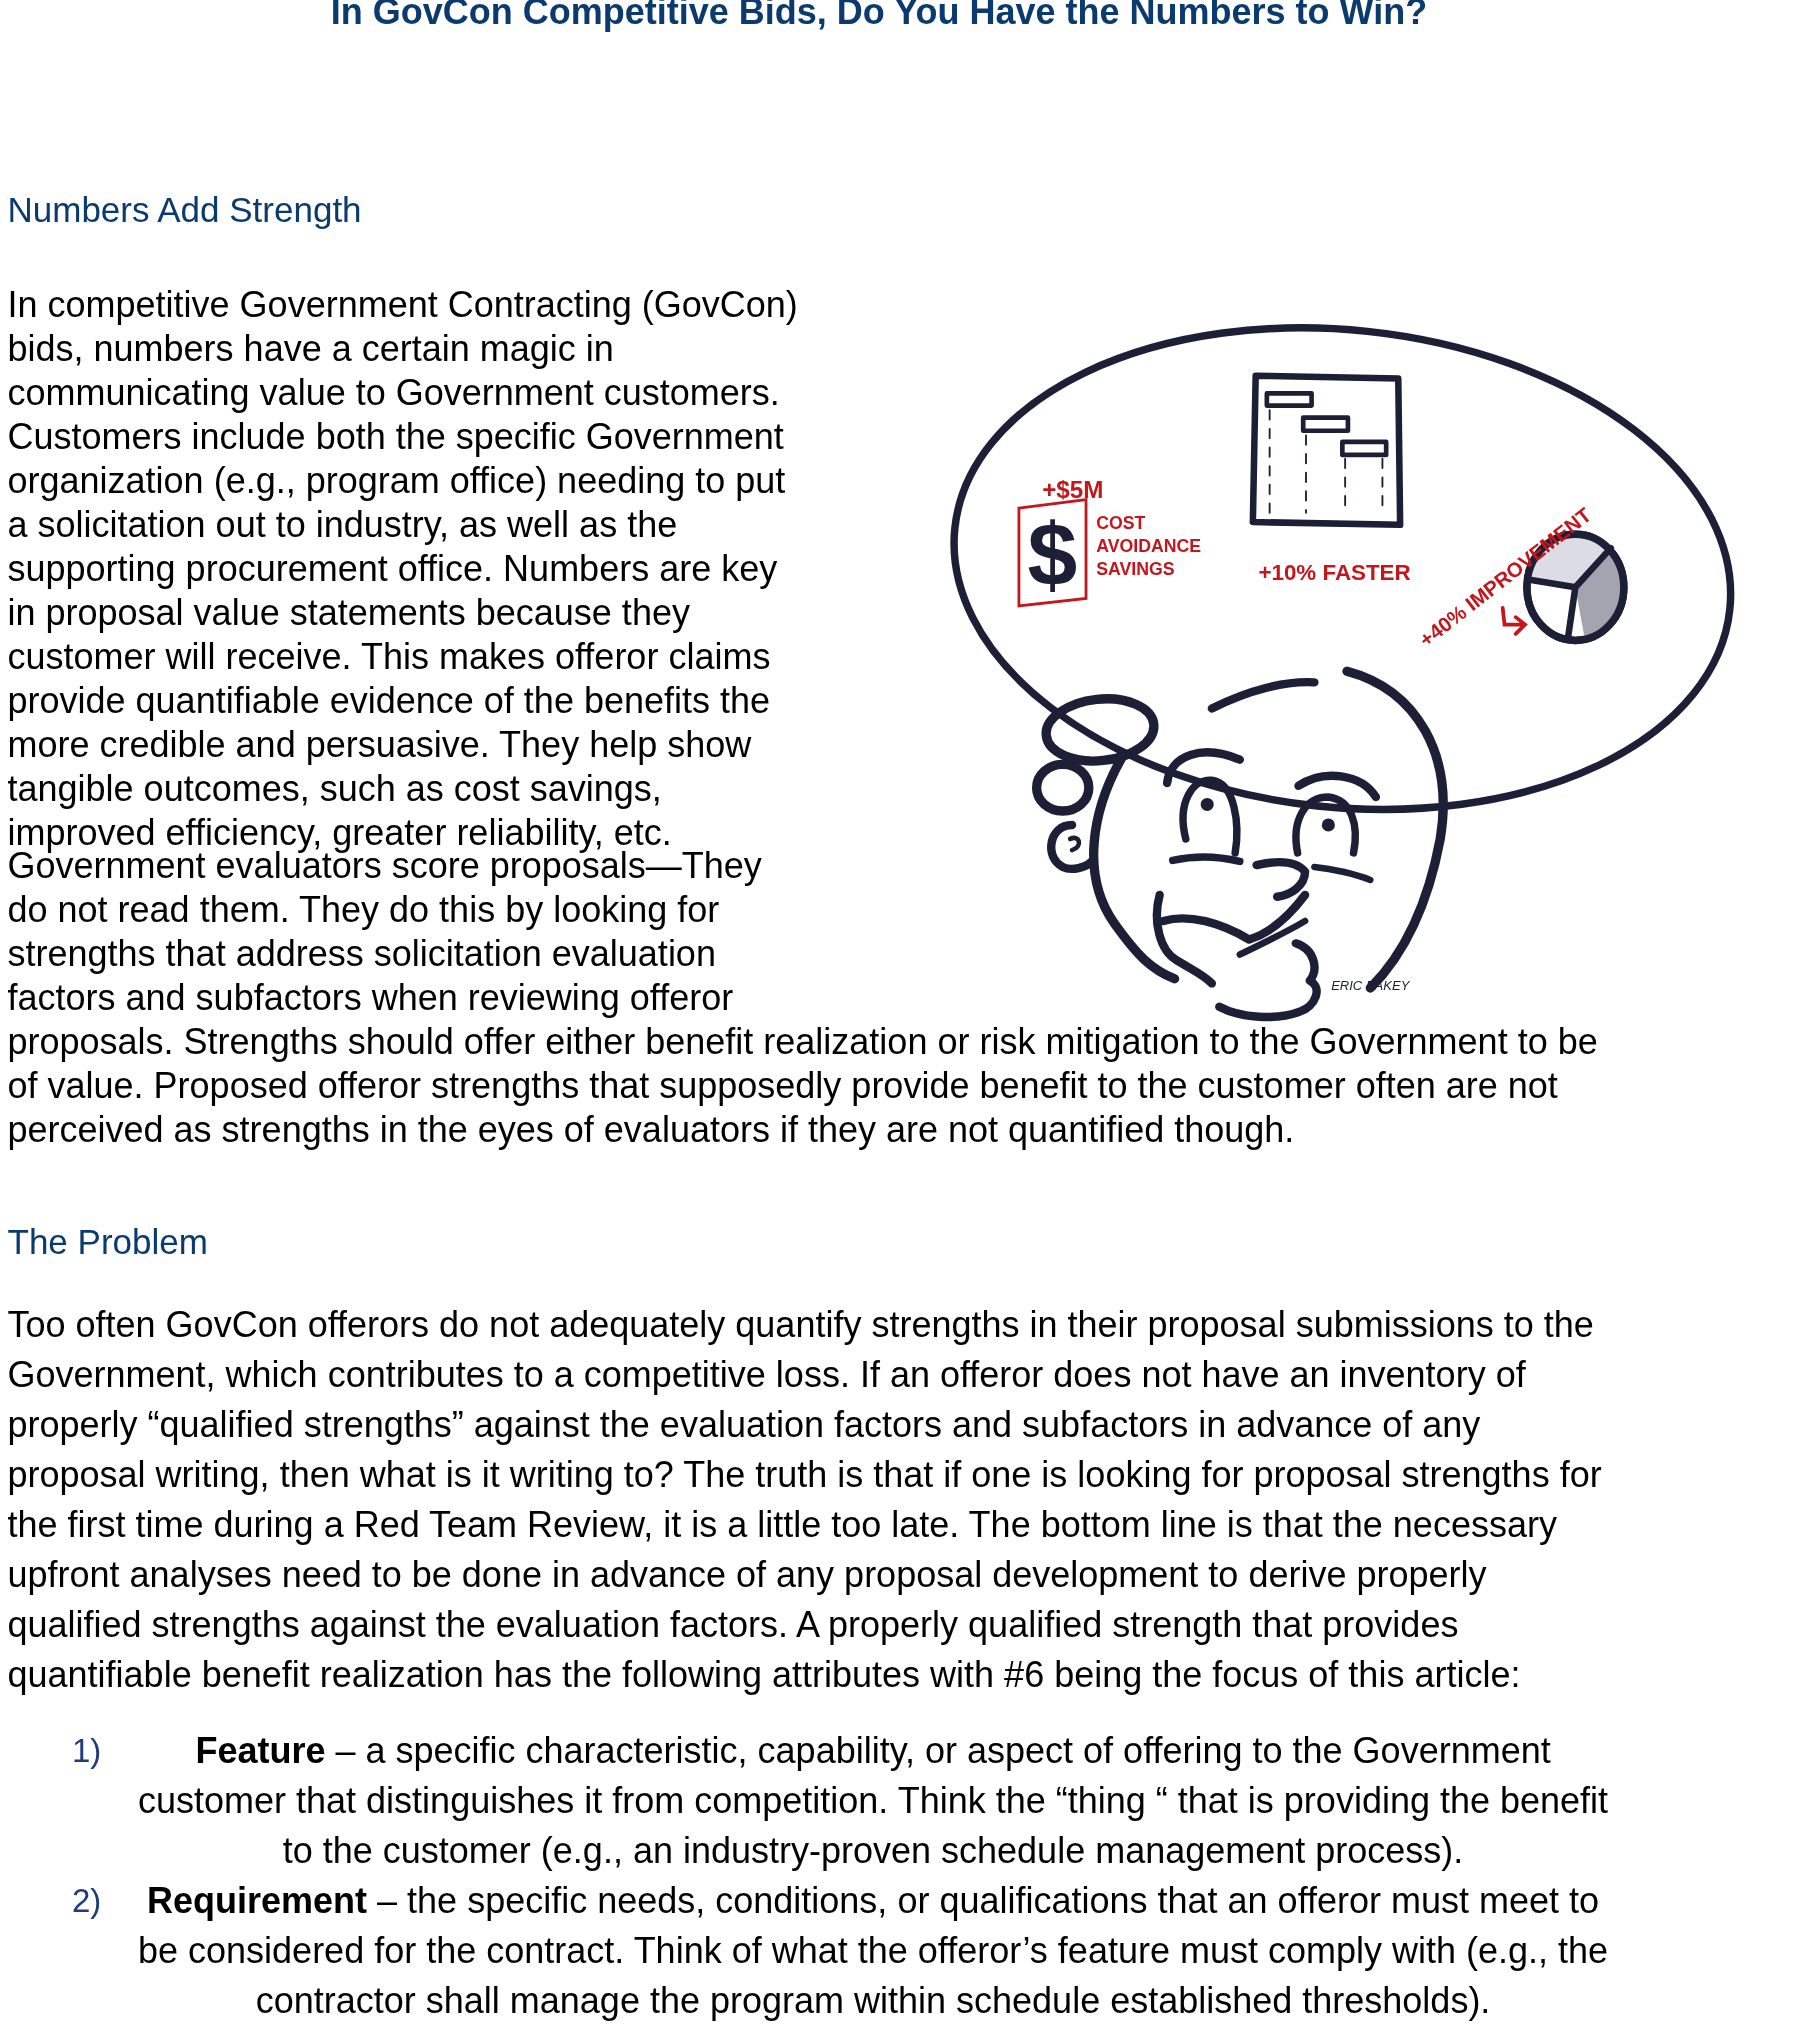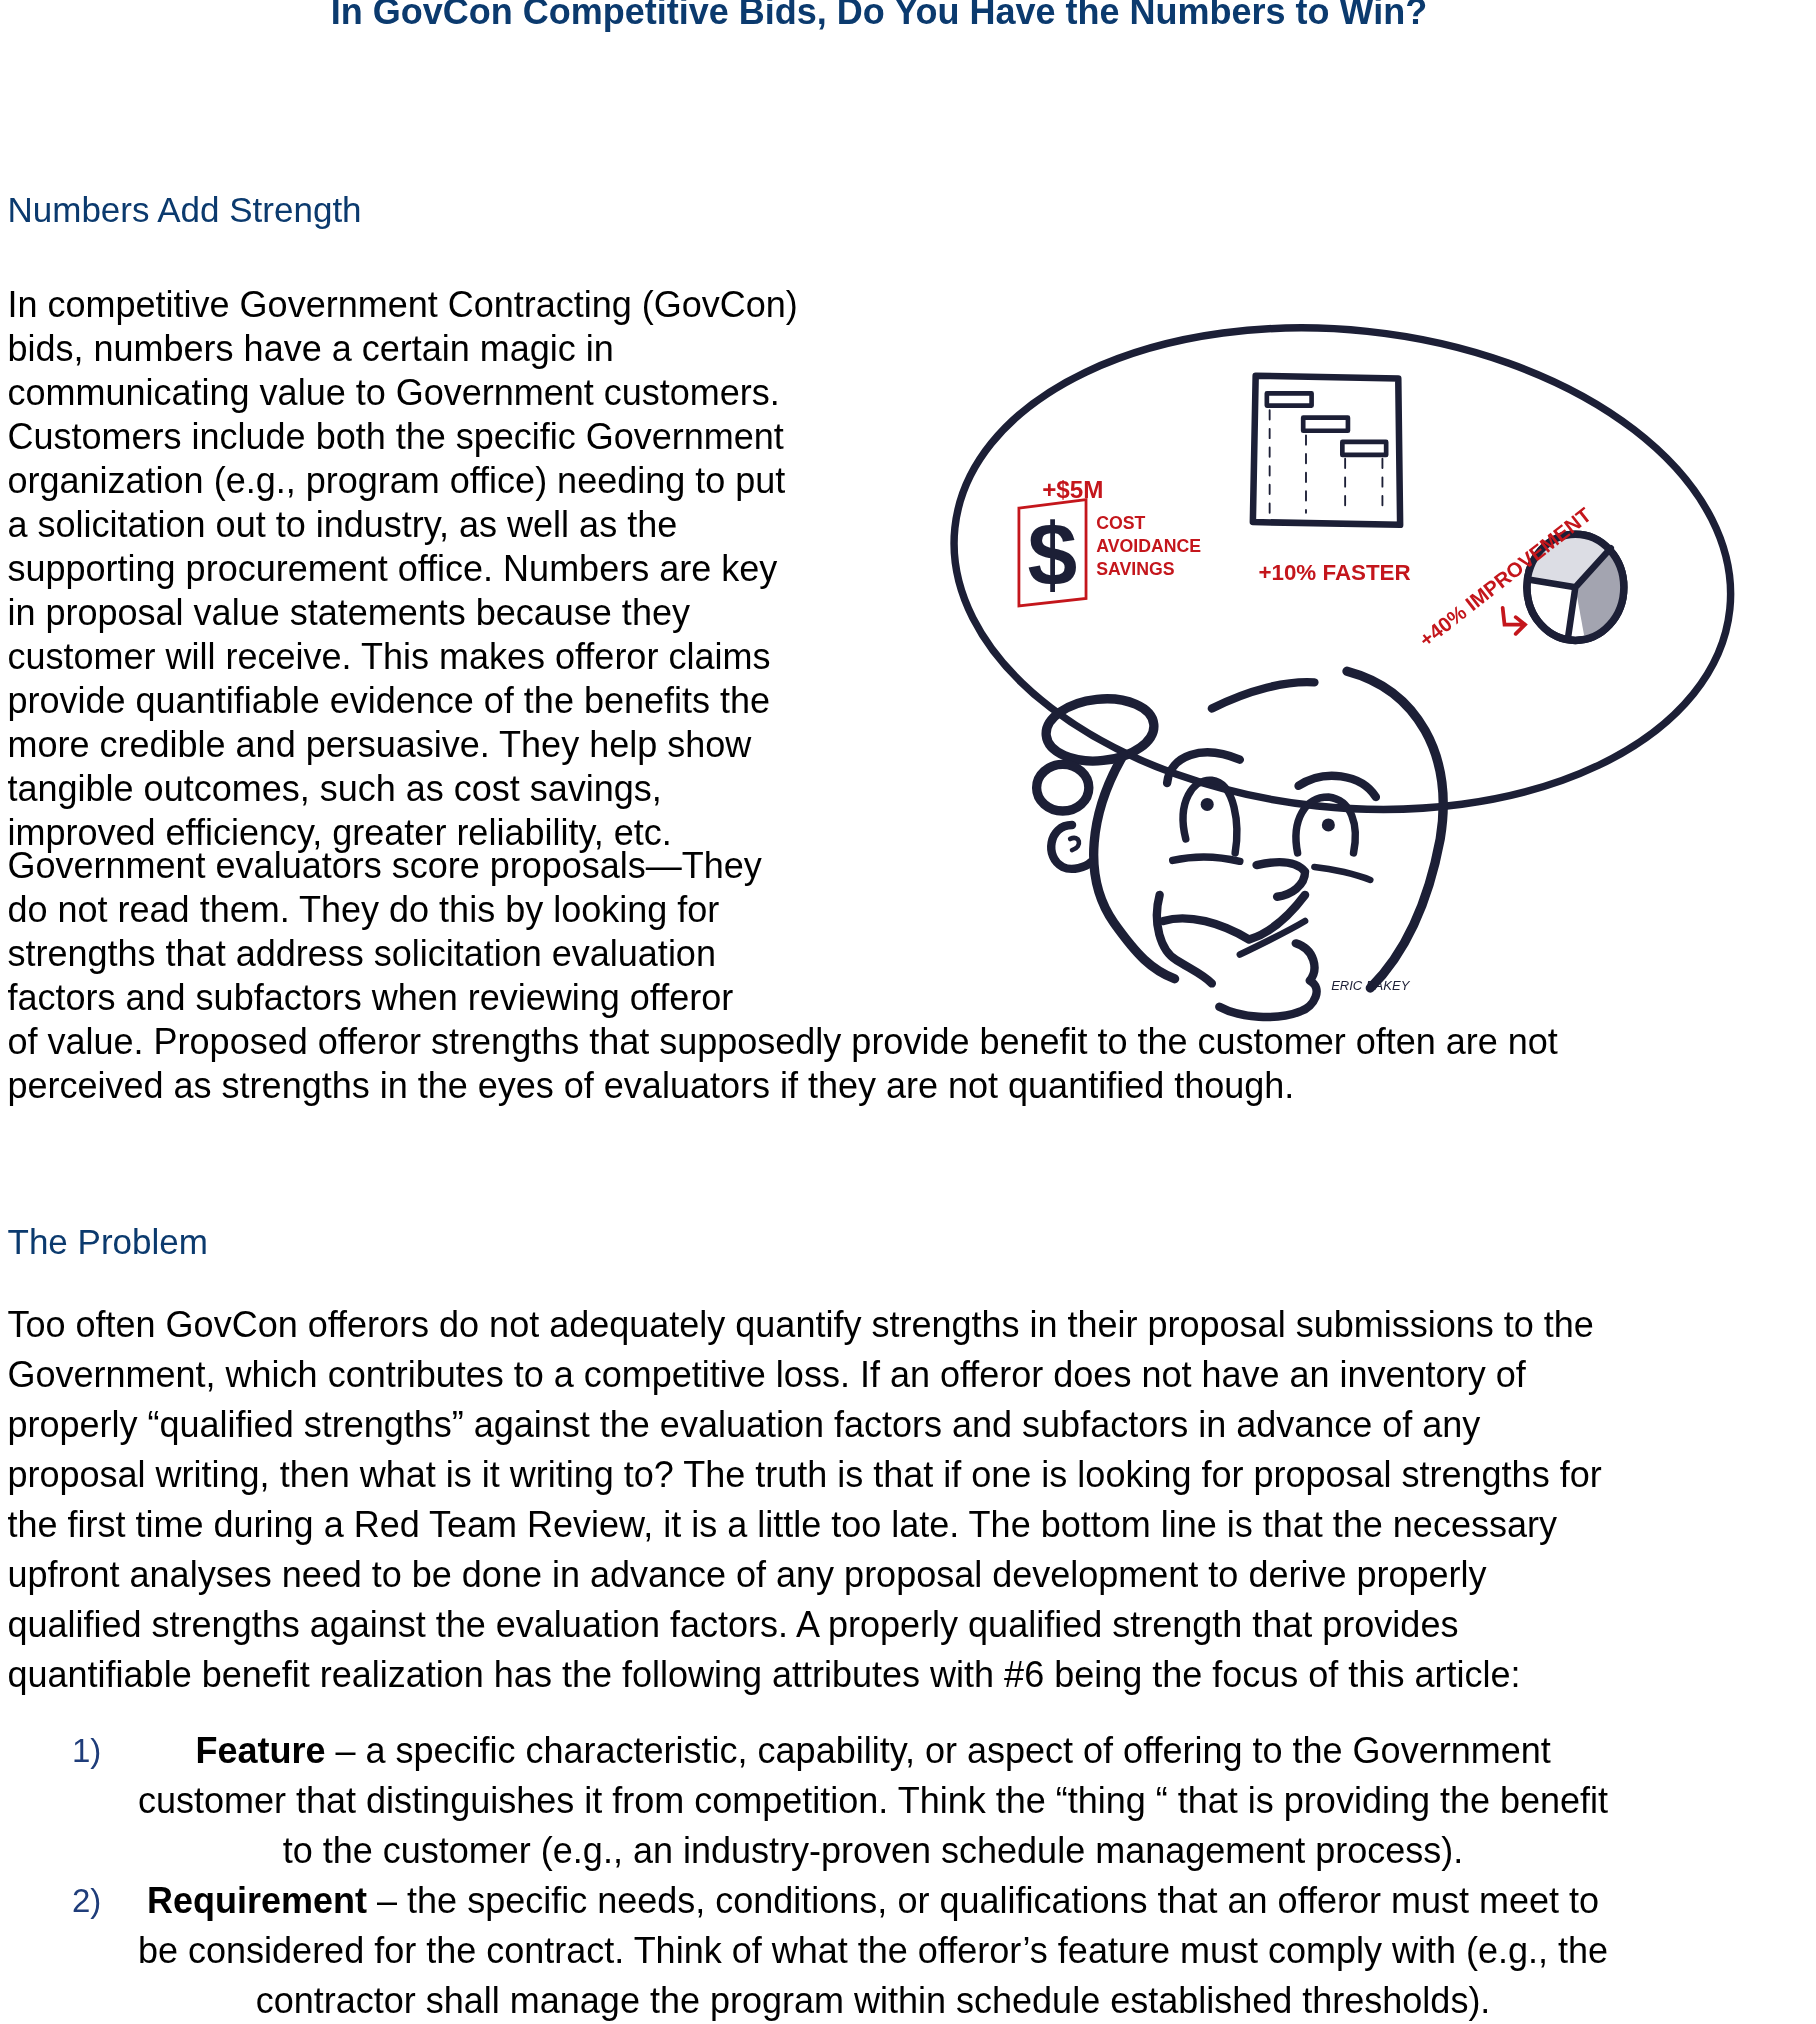--- a/index.html
+++ b/index.html
@@ -52,20 +52,21 @@
   <span class="ln">more credible and persuasive. They help show</span>
   <span class="ln">tangible outcomes, such as cost savings,</span>
   <span class="ln">improved efficiency, greater reliability, etc.</span>
 </p>
 
 <p class="para" id="p2">
   <span class="ln">Government evaluators score proposals—They</span>
   <span class="ln">do not read them. They do this by looking for</span>
   <span class="ln">strengths that address solicitation evaluation</span>
   <span class="ln">factors and subfactors when reviewing offeror</span>
+  <span class="ln">proposals. Strengths should offer either benefit realization or risk mitigation to the Government to be</span>
   <span class="ln">of value. Proposed offeror strengths that supposedly provide benefit to the customer often are not</span>
   <span class="ln">perceived as strengths in the eyes of evaluators if they are not quantified though.</span>
 </p>
 
 <h2 class="h2" style="top:1221px">The Problem</h2>
 
 <p class="para" id="p3">
   <span class="ln">Too often GovCon offerors do not adequately quantify strengths in their proposal submissions to the</span>
   <span class="ln">Government, which contributes to a competitive loss.  If an offeror does not have an inventory of</span>
   <span class="ln">properly “qualified strengths” against the evaluation factors and subfactors in advance of any</span>

